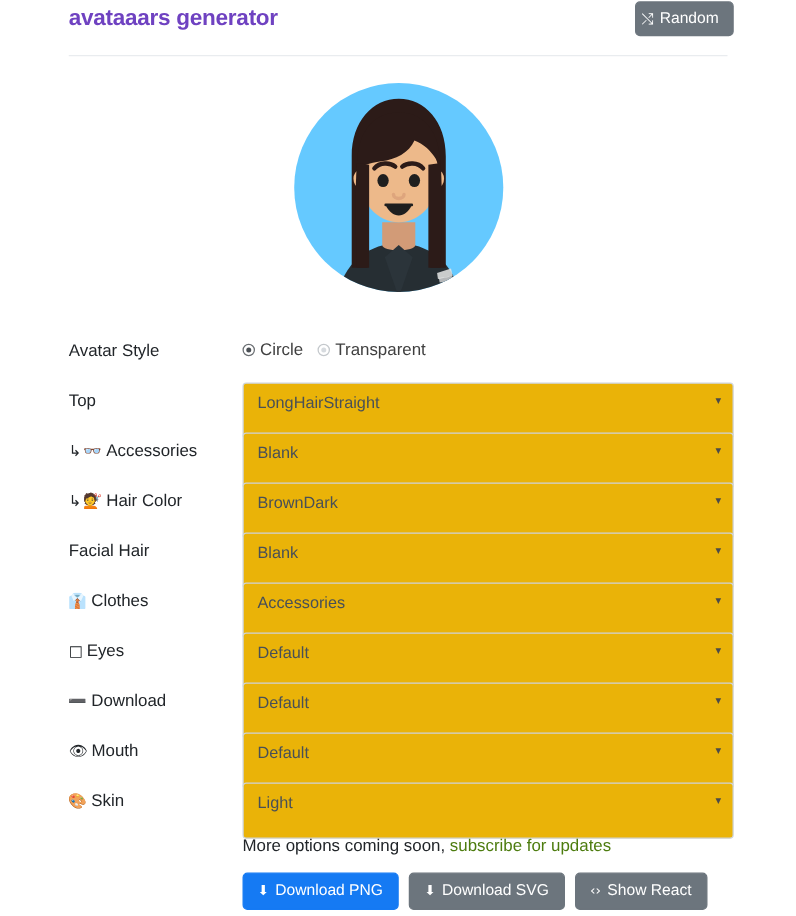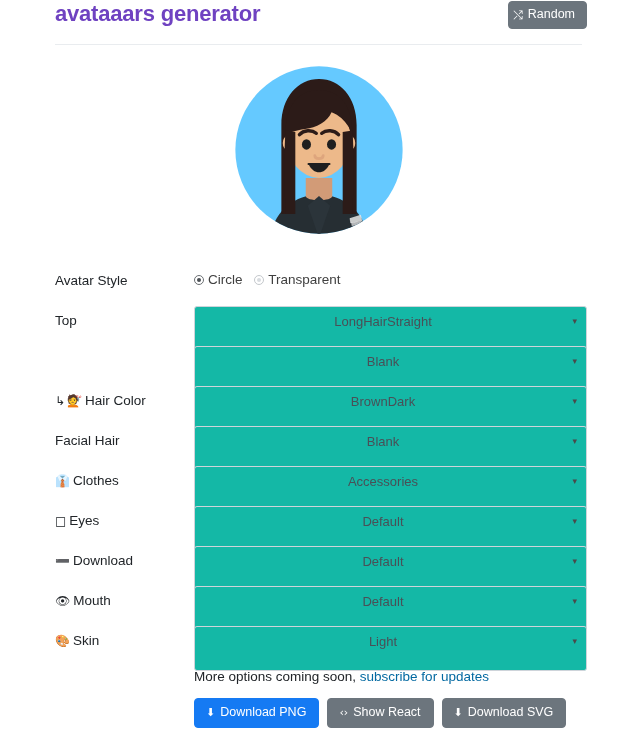--- a/index.html
+++ b/index.html
@@ -16,21 +16,21 @@
   
   .header {
     position: relative;
     height: 45px;
     padding: 0 55px;
   }
   .app-title {
     position: absolute;
     left: 55px;
     top: 0px;
-    font-size: 22px;
+    font-size: 18px;
     font-weight: bold;
     color: #6f42c1;
     letter-spacing: -0.2px;
     line-height: 28px;
   }
   .random-btn {
     position: absolute;
     right: 50px;
     top: 1px;
     background: #6c757d;
@@ -67,21 +67,20 @@
     display: flex;
     justify-content: center;
   }
   .avatar-svg { display: block; }
 
   
   .form {
     position: absolute;
     left: 0; right: 0;
     top: 262px;
-    text-align: center;
   }
   .row {
     position: relative;
     height: 40px;
     margin-bottom: 0px;
   }
   .row .label {
     position: absolute;
     left: 55px;
     top: 9px;
@@ -155,21 +154,21 @@
     background: #d7dbdf;
   }
 
   
   .select-box {
     position: relative;
     width: 100%;
     height: 45px;
     border: 1px solid #ced4da;
     border-radius: 3px;
-    background: #14b8a6;
+    background: #eab308;
     font-size: 13px;
     color: #495057;
     line-height: 29px;
     padding: 0 26px 0 11px;
     cursor: pointer;
     overflow: hidden;
     white-space: nowrap;
     text-overflow: ellipsis;
   }
   .select-box .caret {
@@ -188,21 +187,21 @@
     left: 194px;
     top: 667px;
   }
   .more-text {
     font-size: 13.5px;
     color: #212529;
     line-height: 20px;
     white-space: nowrap;
   }
   .more-text a {
-    color: #0369a1;
+    color: #4d7c0f;
     text-decoration: none;
   }
   .btn-row {
     margin-top: 11px;
     display: flex;
     gap: 8px;
   }
   .btn {
     border-radius: 4px;
     font-size: 12.5px;
@@ -302,20 +301,21 @@
       <div class="label"><span>Top</span></div>
       <div class="ctl">
         <div class="select-box">
           <span>LongHairStraight</span>
           <span class="caret">▾</span>
         </div>
       </div>
     </div>
 
     <div class="row">
+      <div class="label"><span class="arrow-sub">↳</span><span class="glyph">👓</span><span>Accessories</span></div>
       <div class="ctl">
         <div class="select-box">
           <span>Blank</span>
           <span class="caret">▾</span>
         </div>
       </div>
     </div>
 
     <div class="row">
       <div class="label"><span class="arrow-sub">↳</span><span class="glyph">💇</span><span>Hair Color</span></div>
@@ -389,21 +389,21 @@
 
   </div>
 
   <div class="footer">
     <div class="more-text"><span>More options coming soon, </span><a href="#">subscribe for updates</a></div>
     <div class="btn-row">
       <button class="btn btn-primary">
         <span class="ico">⬇</span><span>Download PNG</span>
       </button>
       <button class="btn btn-secondary">
+        <span class="ico">⬇</span><span>Download SVG</span>
+      </button>
+      <button class="btn btn-secondary">
         <span class="ico">‹›</span><span>Show React</span>
       </button>
-      <button class="btn btn-secondary">
-        <span class="ico">⬇</span><span>Download SVG</span>
-      </button>
     </div>
   </div>
 
 </div>
 
 </body></html>

